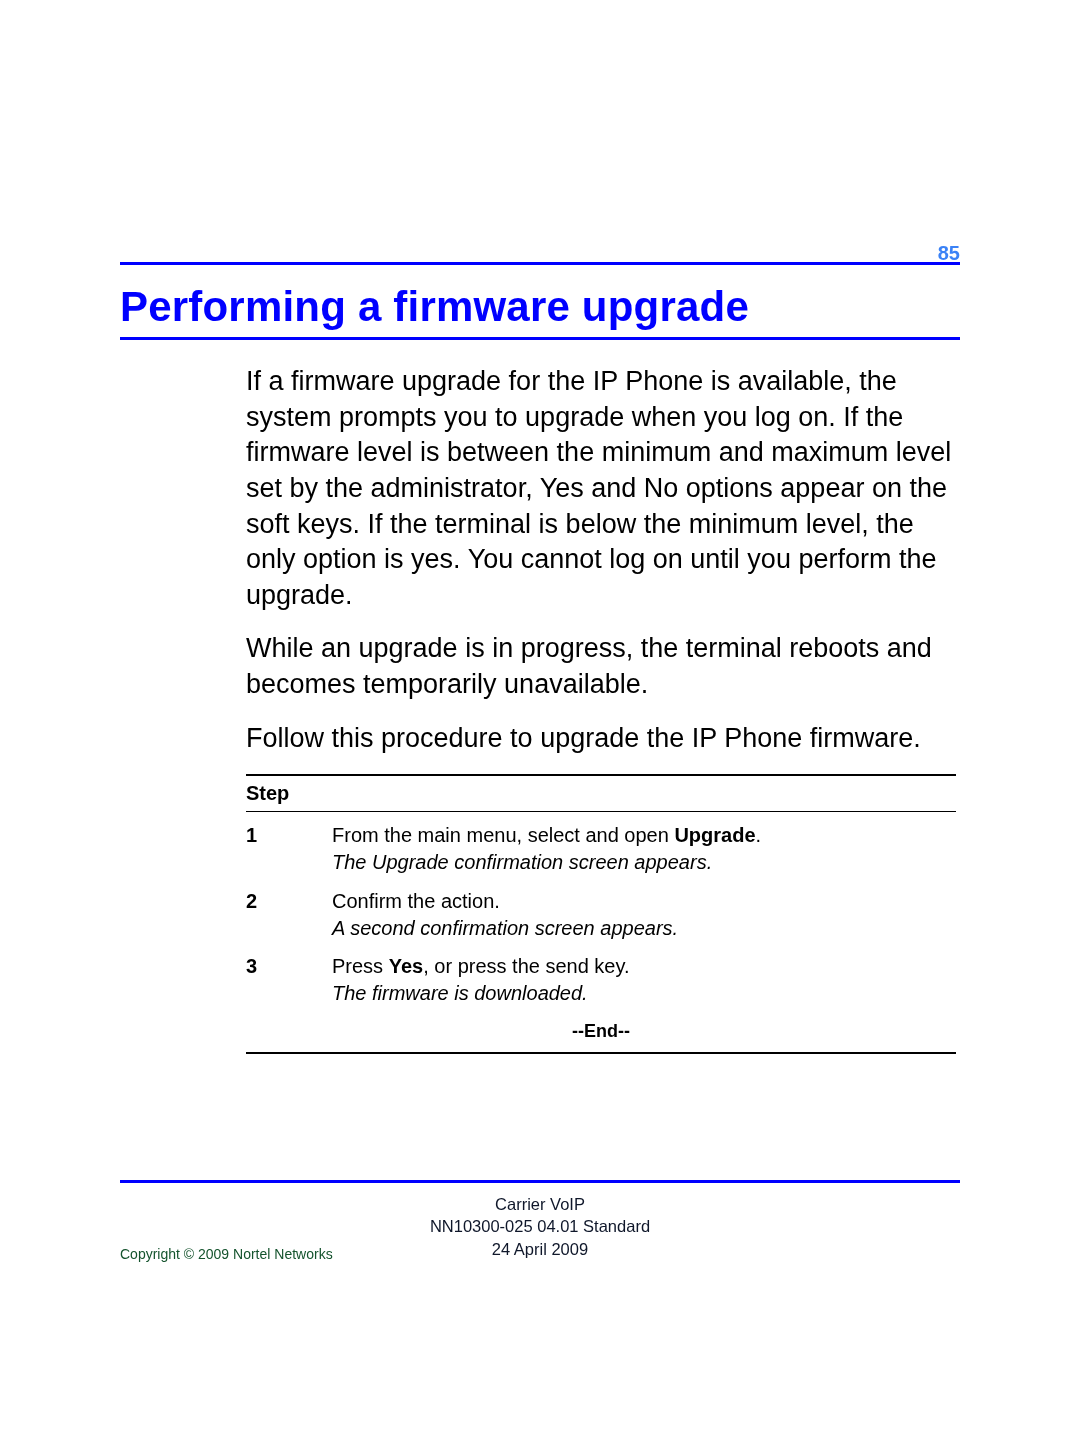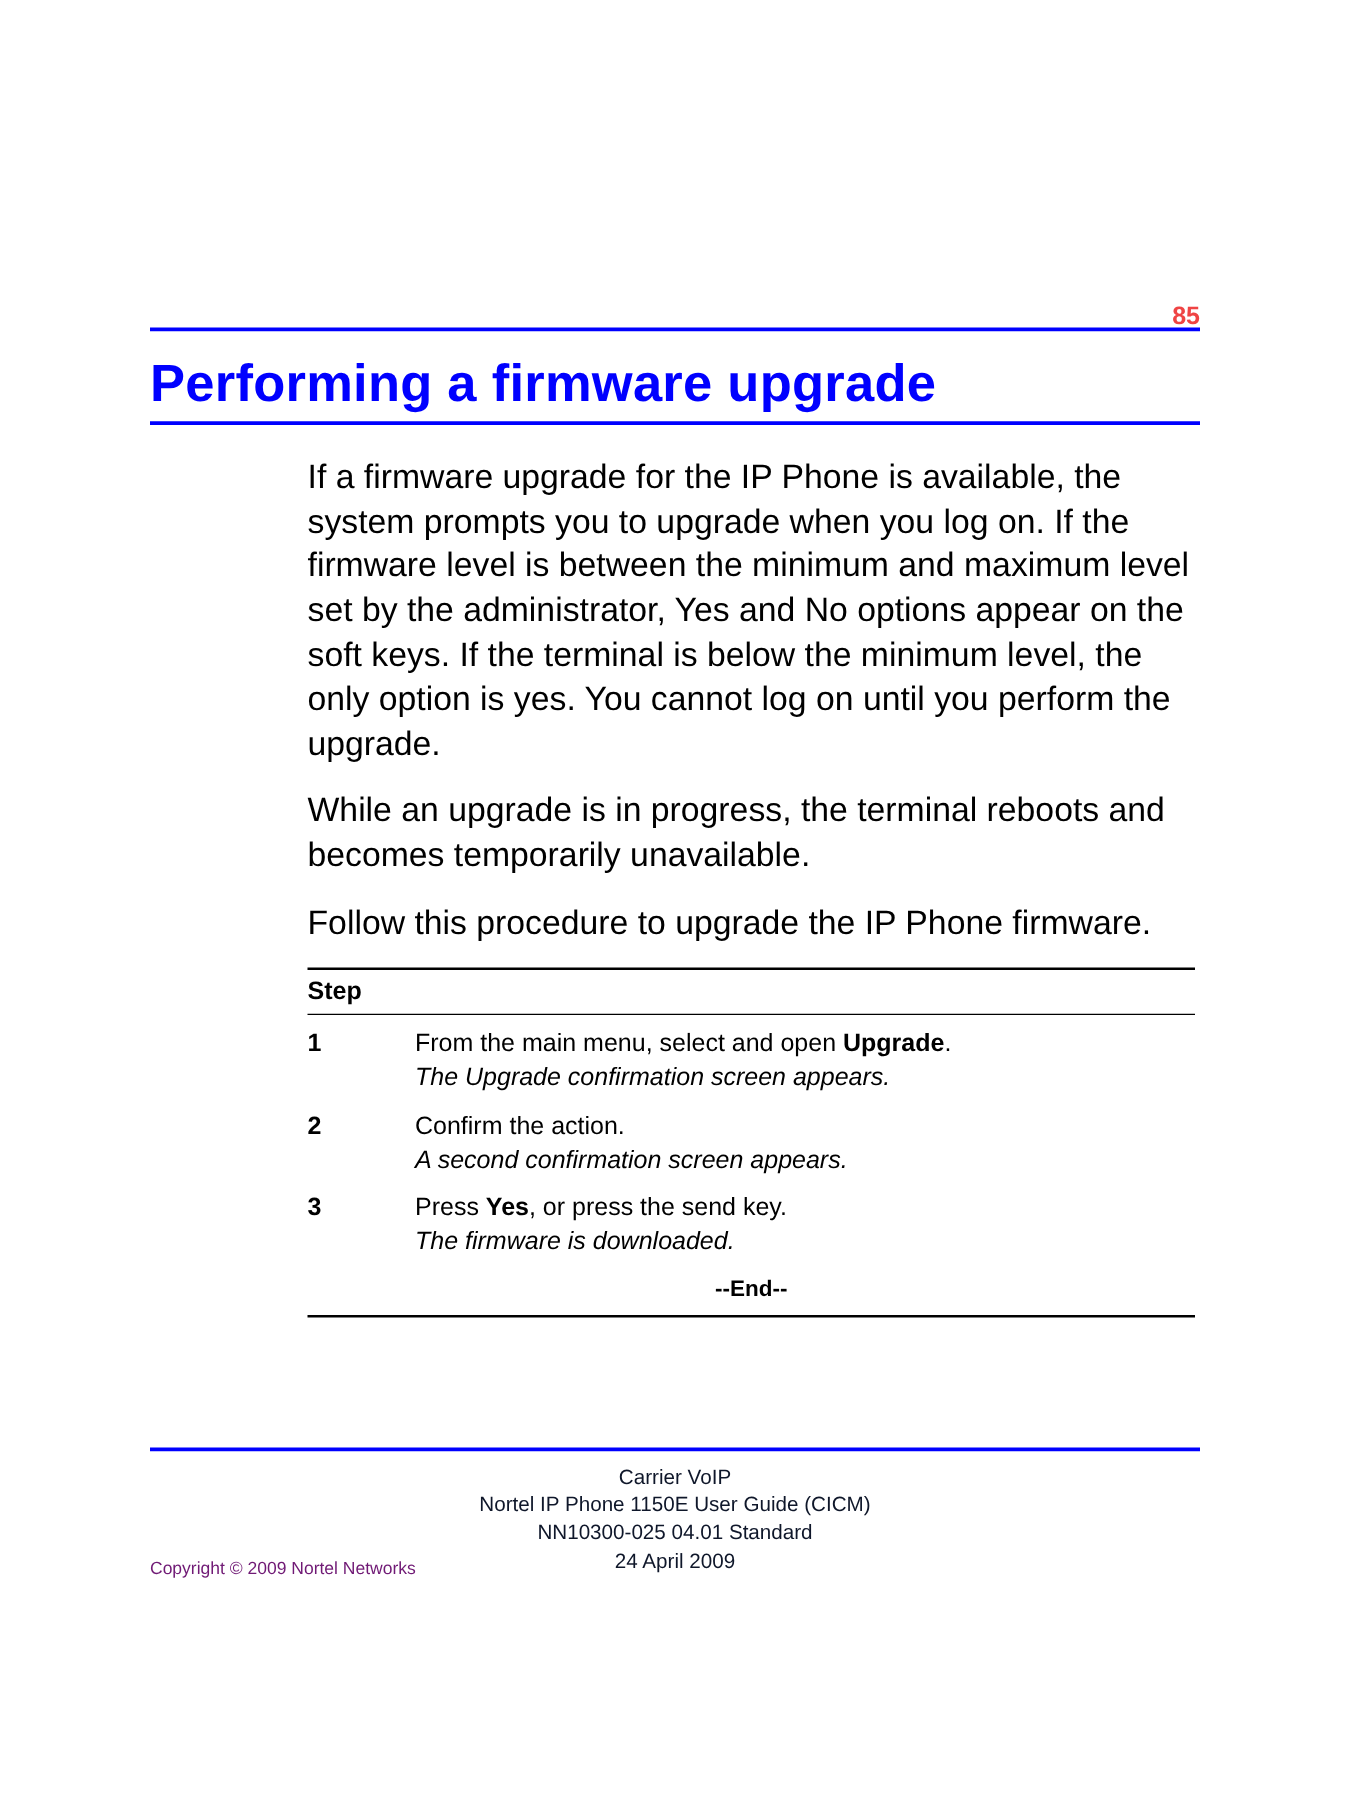--- a/index.html
+++ b/index.html
@@ -16,21 +16,21 @@
     position: relative;
     width: 1080px;
     height: 1440px;
     box-sizing: border-box;
     padding: 240px 120px 0 120px;
   }
   .page-number {
     position: absolute;
     top: 242px;
     right: 120px;
-    color: #ef4444;
+    color: #3b82f6;
     font-weight: bold;
     font-size: 20px;
   }
   .top-rule {
     border: none;
     border-top: 3px solid #0000ff;
     margin: 22px 0 0 0;
   }
   .title {
     color: #0000ff;
@@ -122,21 +122,21 @@
   .footer-center {
     text-align: center;
     color: #0f172a;
     font-size: 16.5px;
     line-height: 1.35;
   }
   .footer-left {
     position: absolute;
     left: 0;
     bottom: -2px;
-    color: #701a75;
+    color: #14532d;
     font-size: 14px;
   }
 </style>
 </head>
 <body>
 
 <div class="page">
 
   <div class="page-number">85</div>
 
@@ -184,20 +184,19 @@
     </div>
 
     <div class="end-label">--End--</div>
     <hr class="st-rule-thick">
   </div>
 
   <div class="footer">
     <hr class="footer-rule">
     <div class="footer-center">
       <div>Carrier VoIP</div>
-      <div>Nortel IP Phone 1150E User Guide (CICM)</div>
       <div>NN10300-025   04.01   Standard</div>
       <div>24 April 2009</div>
     </div>
     <div class="footer-left">Copyright © 2009 Nortel Networks</div>
   </div>
 
 </div>
 
 </body></html>

